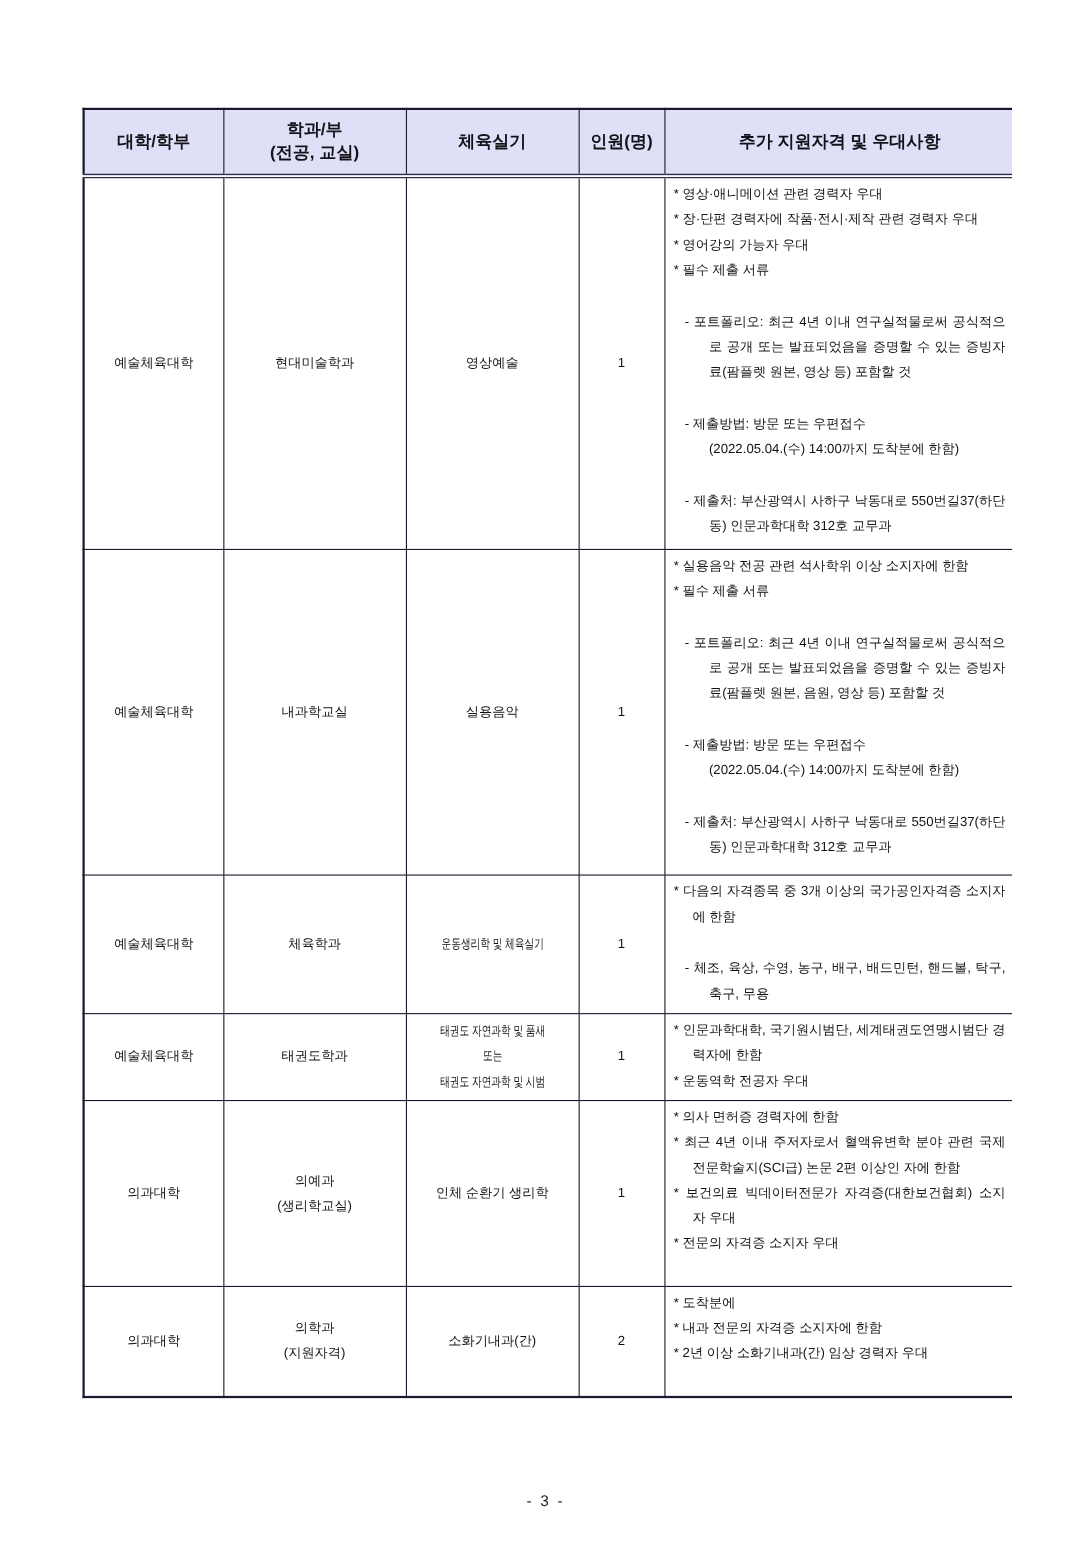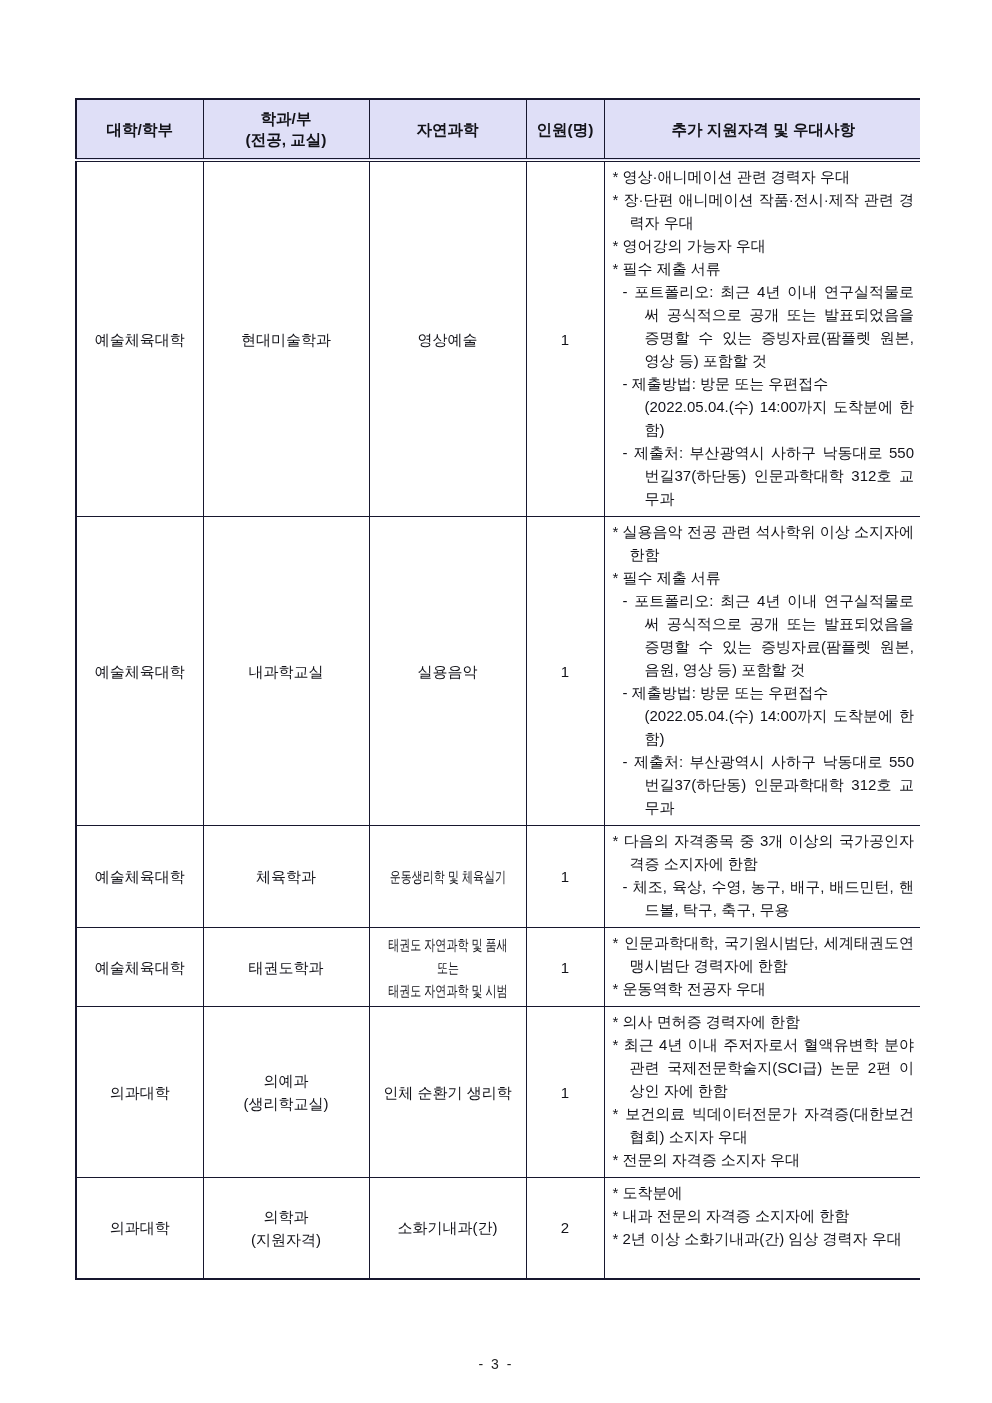--- a/index.html
+++ b/index.html
@@ -25,34 +25,34 @@
     border:1px solid #17172e;
     border-bottom:4px double #17172e;
     font-size:15.5px;font-weight:bold;line-height:21px;
     text-align:center;vertical-align:middle;
     white-space:pre-line;
     height:54px;
     padding:2px 4px;
   }
   td{
     border:1px solid #17172e;
-    font-size:15px;line-height:23px;
+    font-size:12px;line-height:23px;
     padding:2px 6px;
   }
   td.mid{text-align:center;vertical-align:middle;white-space:pre-line;}
   td.quals{vertical-align:top;text-align:justify;padding:3px 8px 6px 8px;}
   tr.r1{height:339px}
   tr.r2{height:296px}
   tr.r3{height:97px}
   tr.r4{height:78px}
   tr.r5{height:169px}
   tr.r6{height:101px}
   .q{text-align:justify;}
   .q0{padding-left:17px;text-indent:-17px;}
-  .q1{padding-left:32px;text-indent:-22px;}
+  .q1{padding-left:32px;text-indent:-22px;margin-top:24px;}
   .q2{padding-left:32px;text-indent:0;}
   .condensed{
     display:block;width:136%;margin-left:-18%;
     transform:scaleX(0.735);transform-origin:50% 50%;
     white-space:pre-line;text-align:center;
   }
   .pageno{
     position:absolute;left:0;top:1356px;width:992px;
     text-align:center;font-size:14px;color:#222;
     font-family:"Liberation Sans","DejaVu Sans",sans-serif;
@@ -70,35 +70,35 @@
         <col class="c2">
         <col class="c3">
         <col class="c4">
         <col class="c5">
     </colgroup>
     <thead>
       <tr>
         <th>대학/학부</th>
         <th>학과/부
 (전공, 교실)</th>
-        <th>자연과학</th>
+        <th>체육실기</th>
         <th>인원(명)</th>
         <th>추가 지원자격 및 우대사항</th>
       </tr>
     </thead>
     <tbody>
 
       <tr class="r1">
         <td class="mid">예술체육대학</td>
         <td class="mid">현대미술학과</td>
         <td class="mid">영상예술</td>
         <td class="mid">1</td>
         <td class="quals">
           <div class="q q0">* 영상·애니메이션 관련 경력자 우대</div>
-          <div class="q q0">* 장·단편 애니메이션 작품·전시·제작 관련 경력자 우대</div>
+          <div class="q q0">* 장·단편 경력자에 작품·전시·제작 관련 경력자 우대</div>
           <div class="q q0">* 영어강의 가능자 우대</div>
           <div class="q q0">* 필수 제출 서류</div>
           <div class="q q1">- 포트폴리오: 최근 4년 이내 연구실적물로써 공식적으로 공개 또는 발표되었음을 증명할 수 있는 증빙자료(팜플렛 원본, 영상 등) 포함할 것</div>
           <div class="q q1">- 제출방법: 방문 또는 우편접수</div>
           <div class="q q2">(2022.05.04.(수) 14:00까지 도착분에 한함)</div>
           <div class="q q1">- 제출처: 부산광역시 사하구 낙동대로 550번길37(하단동) 인문과학대학 312호 교무과</div>
         </td>
       </tr>
 
       <tr class="r2">

